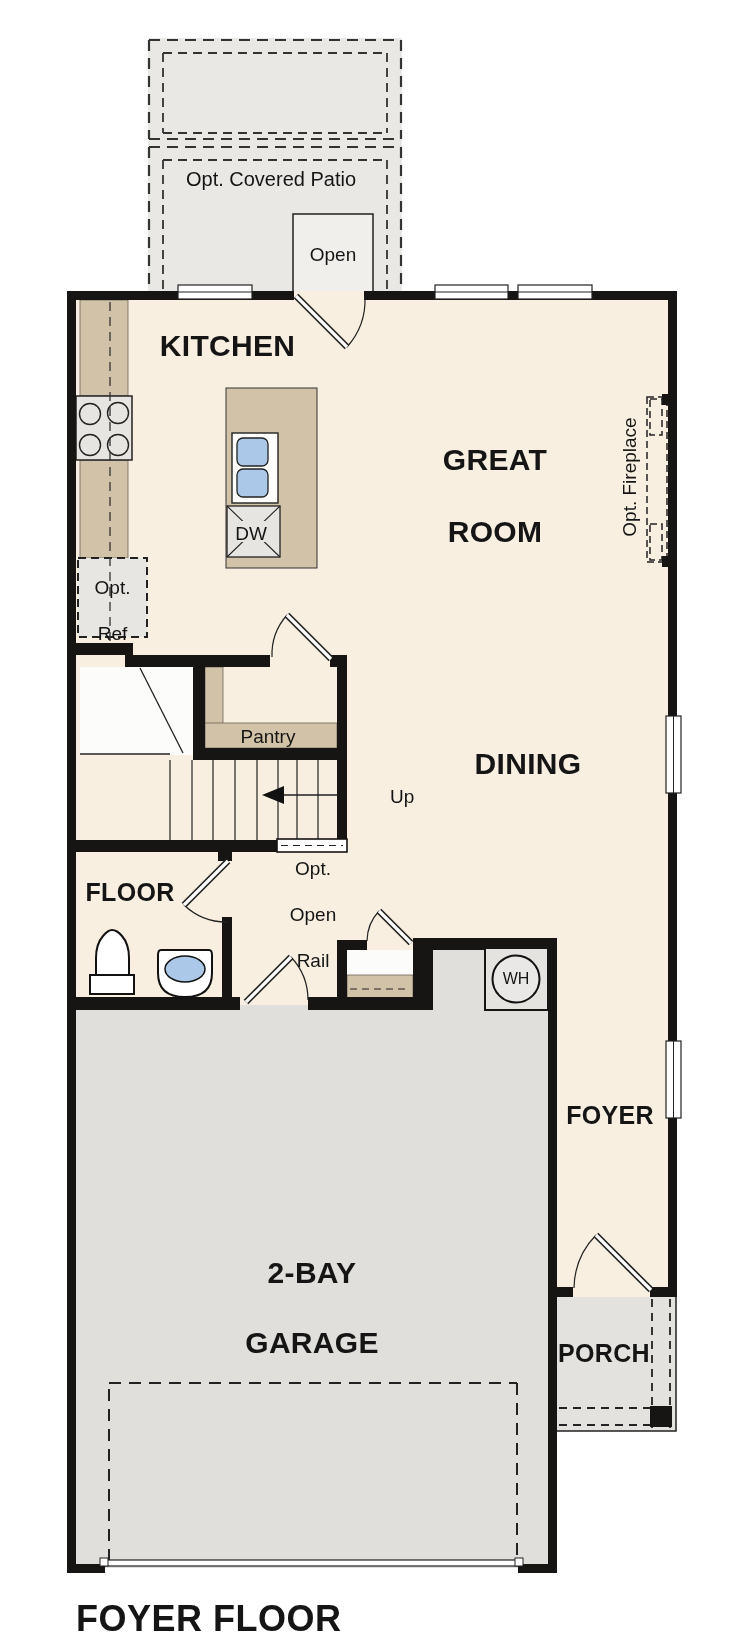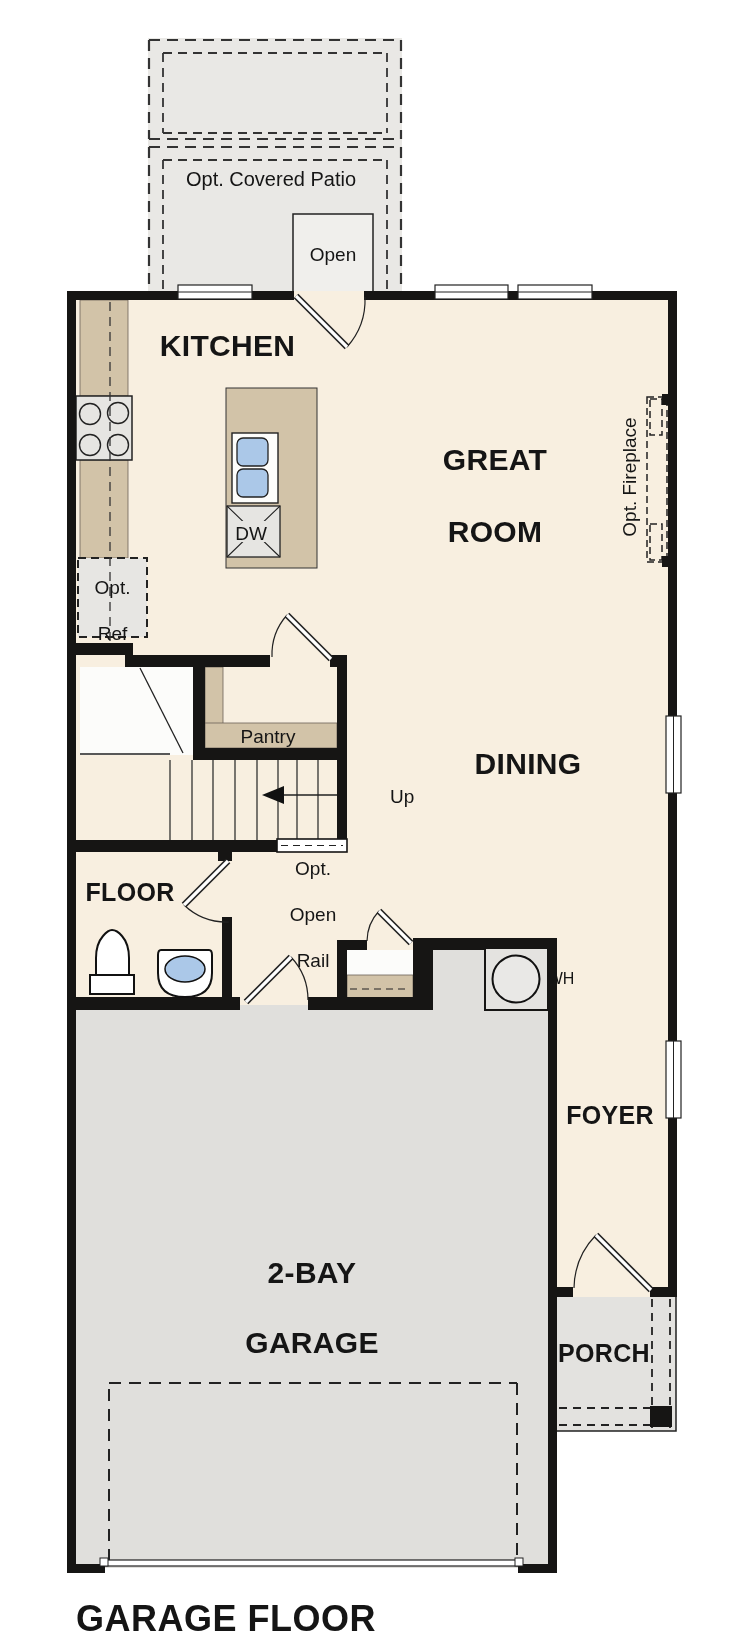--- a/index.html
+++ b/index.html
@@ -280,24 +280,24 @@
 <div class="lbl small left-align" style="left:347px;top:785px;width:44px;">Up</div>
 
 <div class="lbl big" style="left:448px;top:746px;width:160px;">DINING</div>
 
 <div class="lbl small" style="left:263px;top:857px;width:100px;"><span>Opt.</span><br>
      <span>Open</span><br>
      <span>Rail</span></div>
 
 <div class="lbl med" style="left:80px;top:878px;width:100px;">FLOOR</div>
 
-<div class="lbl" style="left:496px;top:970px;width:40px;font-size:16px;margin-left:45px;">WH</div>
+<div class="lbl" style="left:496px;top:970px;width:40px;font-size:16px;">WH</div>
 
 <div class="lbl med" style="left:560px;top:1101px;width:100px;text-align:center;">FOYER</div>
 
 <div class="lbl big" style="left:222px;top:1255px;width:180px;line-height:35px;"><span>2-BAY</span><br>
      <span>GARAGE</span></div>
 
 <div class="lbl med" style="left:554px;top:1339px;width:100px;">PORCH</div>
 
-<div class="lbl title" style="left:76px;top:1598px;width:320px;">GARAGE FLOOR</div>
+<div class="lbl title" style="left:76px;top:1598px;width:320px;">FOYER FLOOR</div>
 
 </div>
 
 </body></html>

